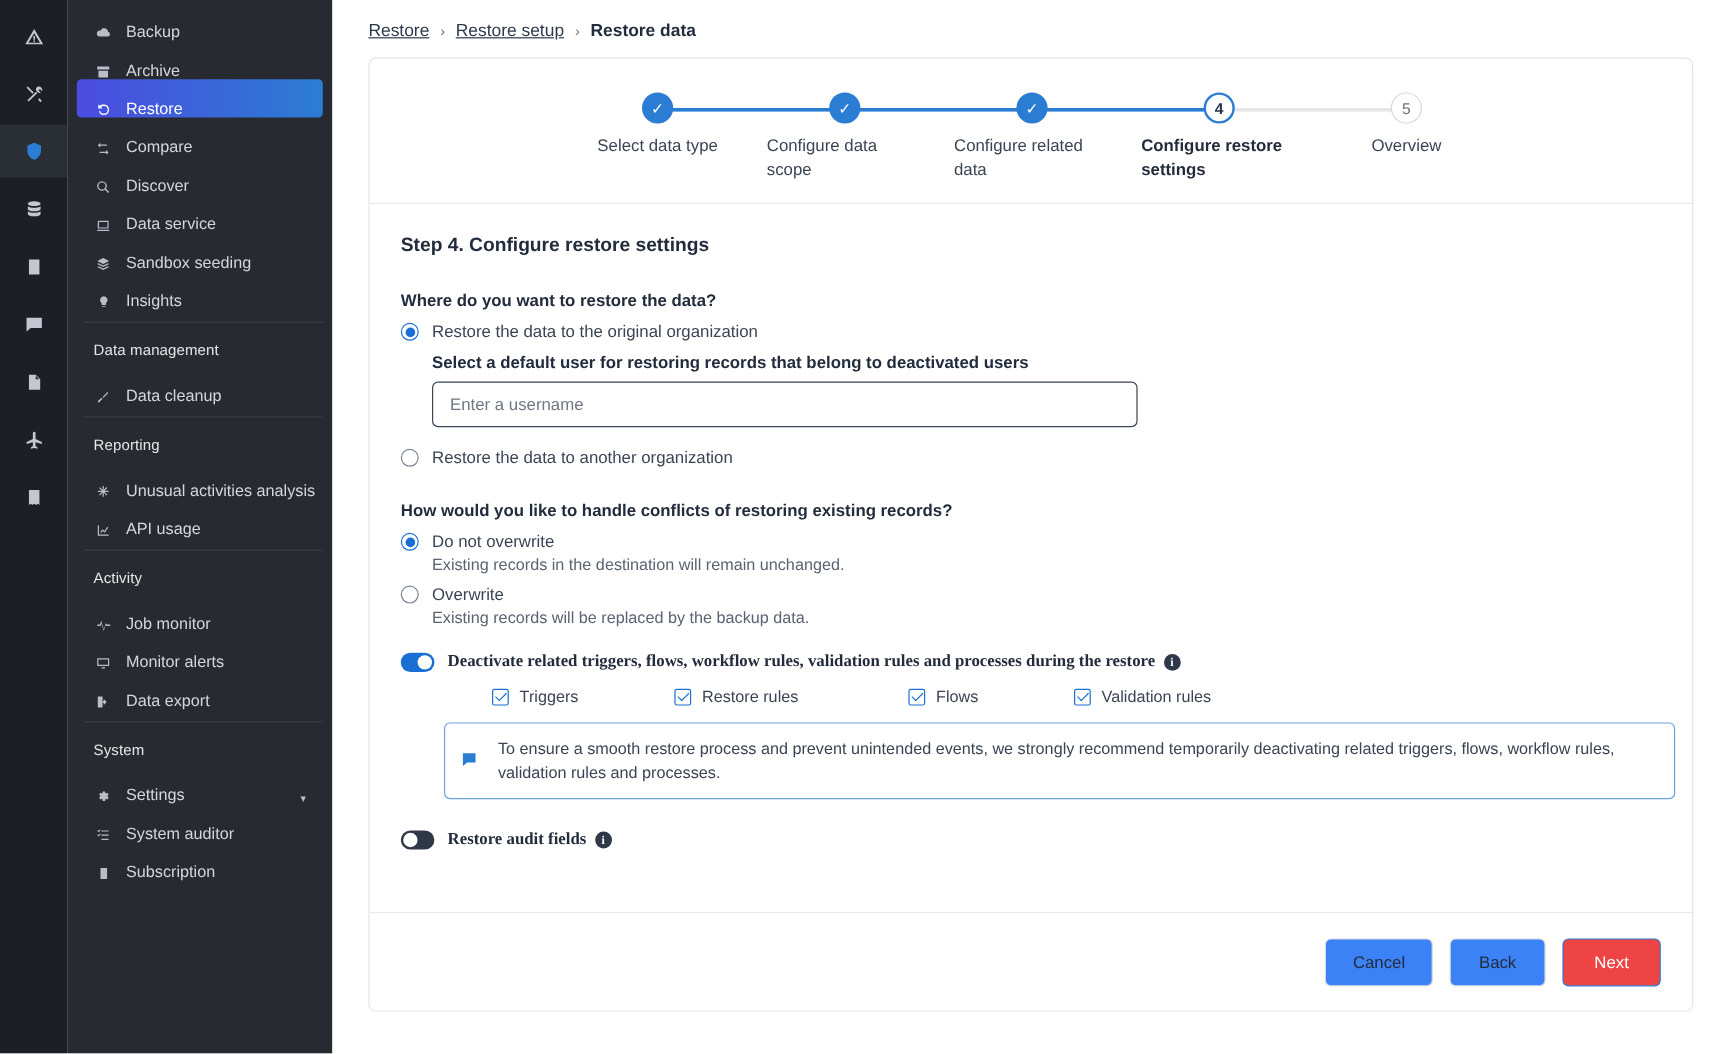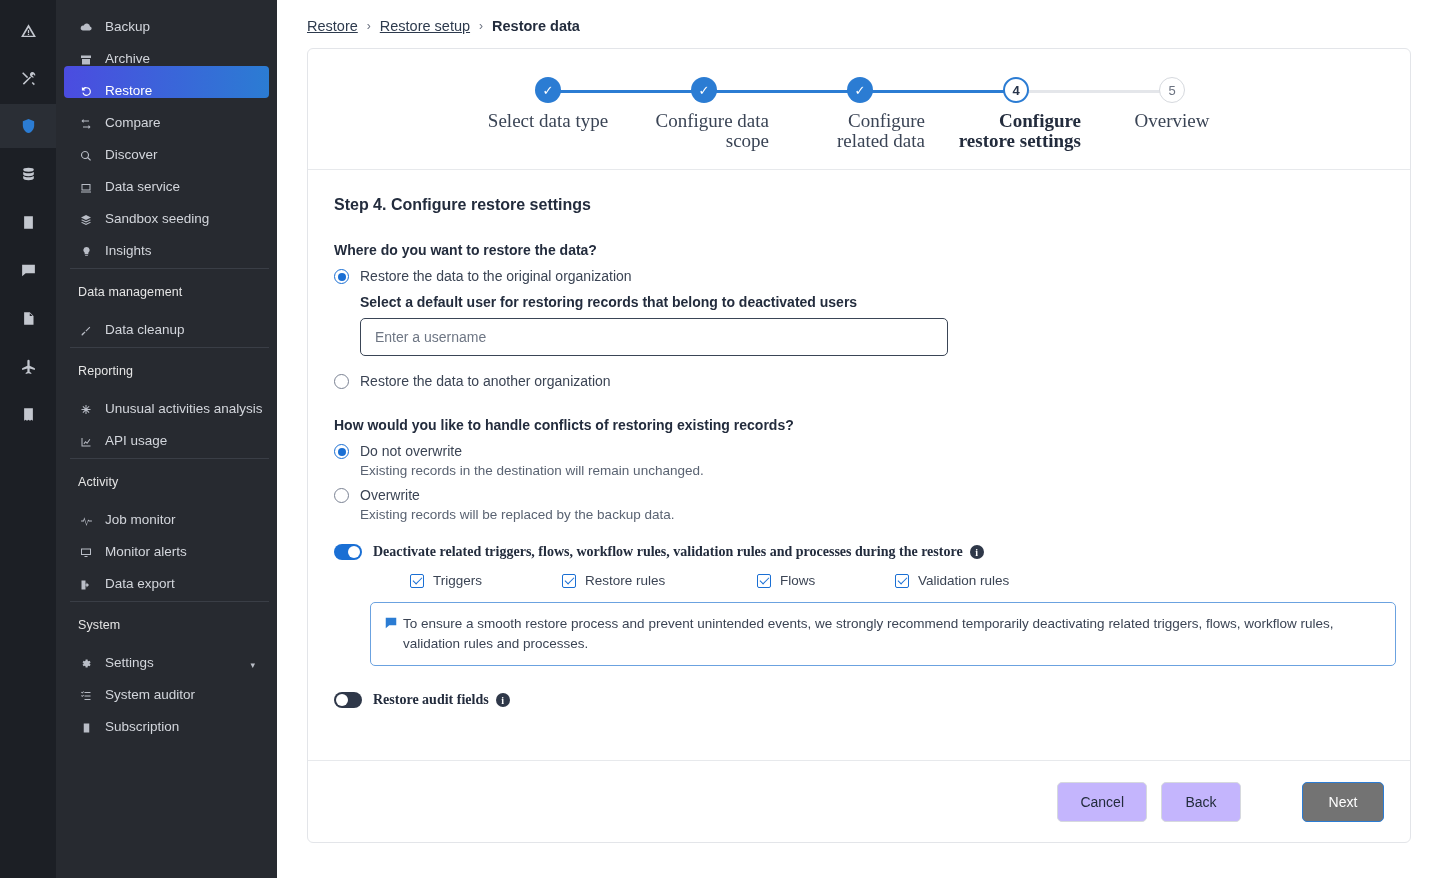--- a/index.html
+++ b/index.html
@@ -106,22 +106,22 @@
   .step.done .bubble { background: #2b7cd3; color: #fff; }
   .step.current .bubble { border: 2px solid #2b7cd3; color: #26334a; font-weight: bold; }
   .step.todo .bubble { border: 1px solid #d6d9de; color: #6b7280; }
   .step .line {
     position: absolute; top: 12.5px; left: 50%; width: 100%; height: 3px;
     background: #2b7cd3; z-index: 1;
   }
   .step.todo .line, .step.current .line { background: #e4e6ea; }
   .step:last-child .line { display: none; }
   .step .lbl {
-    margin-top: 8px; font-size: 19px; color: #3a4455; text-align: right;
-    max-width: 130px; line-height: 20px; font-family: Liberation Serif, serif;
+    margin-top: 8px; font-size: 14px; color: #3a4455; text-align: left;
+    max-width: 130px; line-height: 20px;
   }
   .step.current .lbl { font-weight: bold; color: #232c3d; }
   .step.done .lbl { color: #3a4455; }
   .step.todo .lbl { color: #4a5costume; }
 
   
   .cbody { flex: 1; padding: 26px 26px 0 26px; overflow: hidden; }
   .h-step { font-size: 16px; font-weight: bold; color: #232c3d; margin-bottom: 28px; }
   .q { font-size: 14px; font-weight: bold; color: #232c3d; margin-bottom: 9px; }
 
@@ -183,38 +183,38 @@
     width: 4px; height: 8px; border: solid #1a6fd4;
     border-width: 0 1.8px 1.8px 0; transform: rotate(45deg);
   }
   .cbx-item .cl { font-size: 13.5px; color: #3b4454; }
 
   .callout {
     margin: 14px 0 0 36px; width: 1026px;
     border: 1px solid #6ba2e0; border-radius: 5px;
     background: #fff;
     padding: 11px 14px 11px 13px;
-    display: flex; align-items: flex-start; gap: 5px;
+    display: flex; align-items: center; gap: 17px;
   }
   .callout .bub { flex-shrink: 0; margin-top: 2px; }
   .callout .ctext { font-size: 13.5px; color: #3b4454; line-height: 20px; }
 
   .cfooter {
     border-top: 1px solid #e7e9ec;
     height: 82px;
     display: flex; align-items: center; justify-content: flex-end;
     padding-right: 26px; gap: 14px;
   }
   .btn {
     height: 40px; border-radius: 5px; font-size: 14px;
     display: flex; align-items: center; justify-content: center;
-    cursor: pointer; border: 1px solid #d6d9de; background: #c4b5fd; color: #232c3d;
+    cursor: pointer; border: 1px solid #d6d9de; background: #3b82f6; color: #232c3d;
     padding: 0 22px; min-width: 80px;
   }
-  .btn.primary { background: #737373; border-color: #2b7cd3; color: #fff; min-width: 82px; margin-left: 47px; }
+  .btn.primary { background: #ef4444; border-color: #2b7cd3; color: #fff; min-width: 82px; }
 </style>
 </head>
 <body>
 
 <div class="app">
 
   <div class="rail">
     <div class="rail-item">
       <svg width="17" height="17" viewBox="0 0 24 24">
           <path d="M12 3 1.5 21h21L12 3zm0 5 6.8 11.3H5.2L12 8zm-.9 3.4h1.8v4.2h-1.8zm0 5.2h1.8v1.8h-1.8z"></path>

